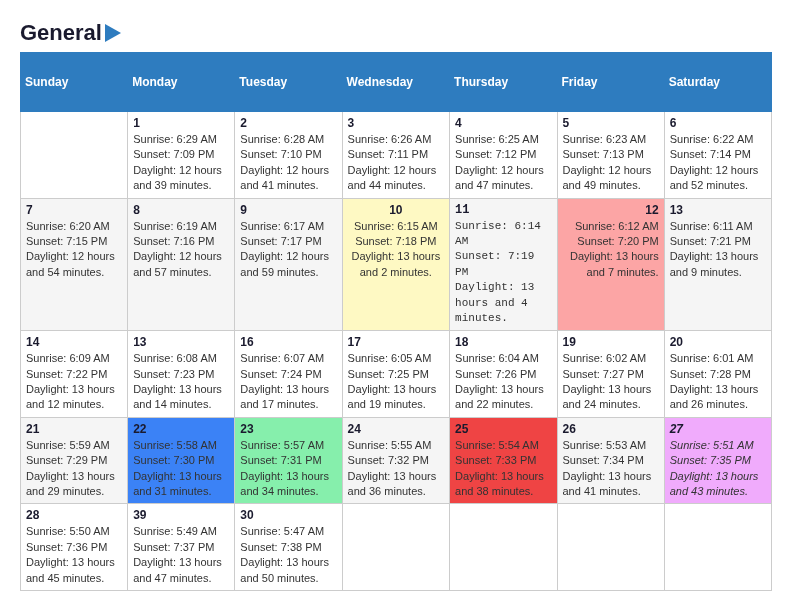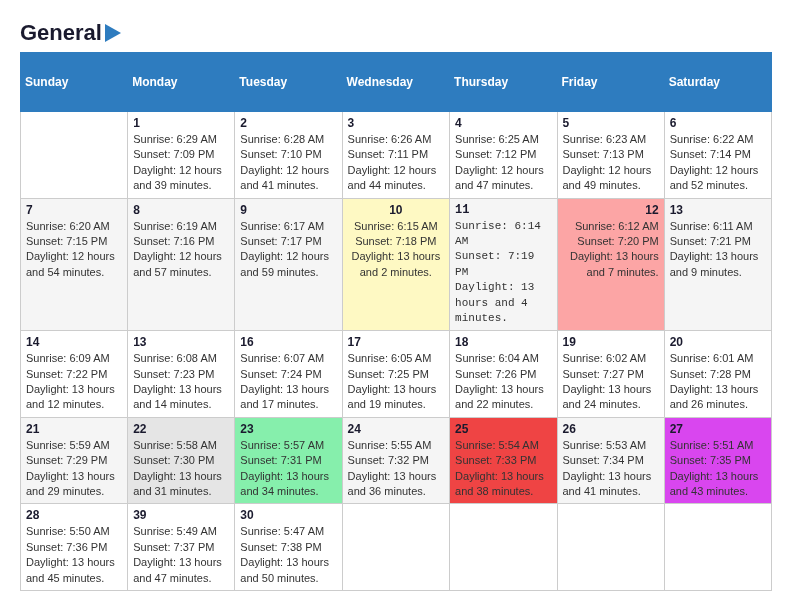--- a/index.html
+++ b/index.html
@@ -188,41 +188,41 @@
         <td>
           <div class="day-number">20</div>
           <div class="day-info">Sunrise: 6:01 AM<br>Sunset: 7:28 PM<br>Daylight: 13 hours and 26 minutes.</div>
         </td>
       </tr>
       <tr>
         <td style="background: rgb(245, 245, 245);">
           <div class="day-number">21</div>
           <div class="day-info">Sunrise: 5:59 AM<br>Sunset: 7:29 PM<br>Daylight: 13 hours and 29 minutes.</div>
         </td>
-        <td style="background: #e5e5e5;">
+        <td style="background: #3b82f6;">
           <div class="day-number">22</div>
           <div class="day-info">Sunrise: 5:58 AM<br>Sunset: 7:30 PM<br>Daylight: 13 hours and 31 minutes.</div>
         </td>
         <td style="background: #86efac;">
           <div class="day-number">23</div>
           <div class="day-info">Sunrise: 5:57 AM<br>Sunset: 7:31 PM<br>Daylight: 13 hours and 34 minutes.</div>
         </td>
         <td style="background: rgb(245, 245, 245);">
           <div class="day-number">24</div>
           <div class="day-info">Sunrise: 5:55 AM<br>Sunset: 7:32 PM<br>Daylight: 13 hours and 36 minutes.</div>
         </td>
         <td style="background: #ef4444;">
           <div class="day-number">25</div>
           <div class="day-info">Sunrise: 5:54 AM<br>Sunset: 7:33 PM<br>Daylight: 13 hours and 38 minutes.</div>
         </td>
         <td style="background: rgb(245, 245, 245);">
           <div class="day-number">26</div>
           <div class="day-info">Sunrise: 5:53 AM<br>Sunset: 7:34 PM<br>Daylight: 13 hours and 41 minutes.</div>
         </td>
-        <td style="background: #d946ef;">
+        <td style="background: #f0abfc; font-style: italic;">
           <div class="day-number">27</div>
           <div class="day-info">Sunrise: 5:51 AM<br>Sunset: 7:35 PM<br>Daylight: 13 hours and 43 minutes.</div>
         </td>
       </tr>
       <tr>
         <td>
           <div class="day-number">28</div>
           <div class="day-info">Sunrise: 5:50 AM<br>Sunset: 7:36 PM<br>Daylight: 13 hours and 45 minutes.</div>
         </td>
         <td>

